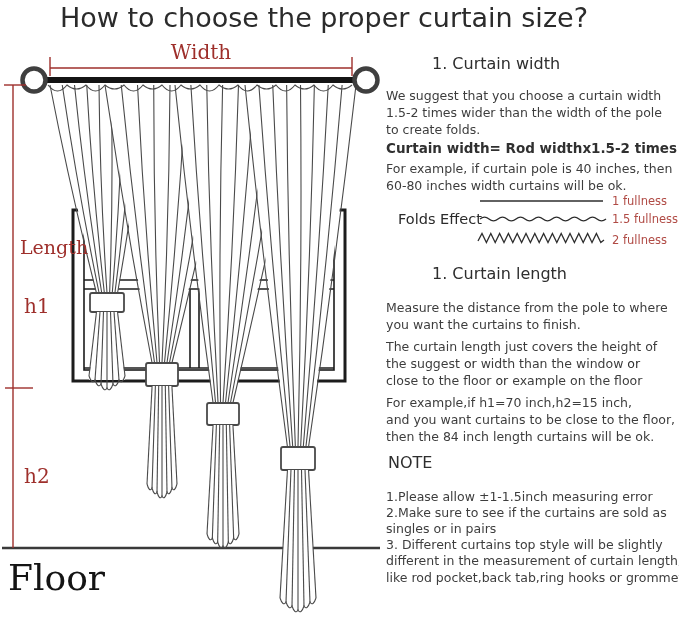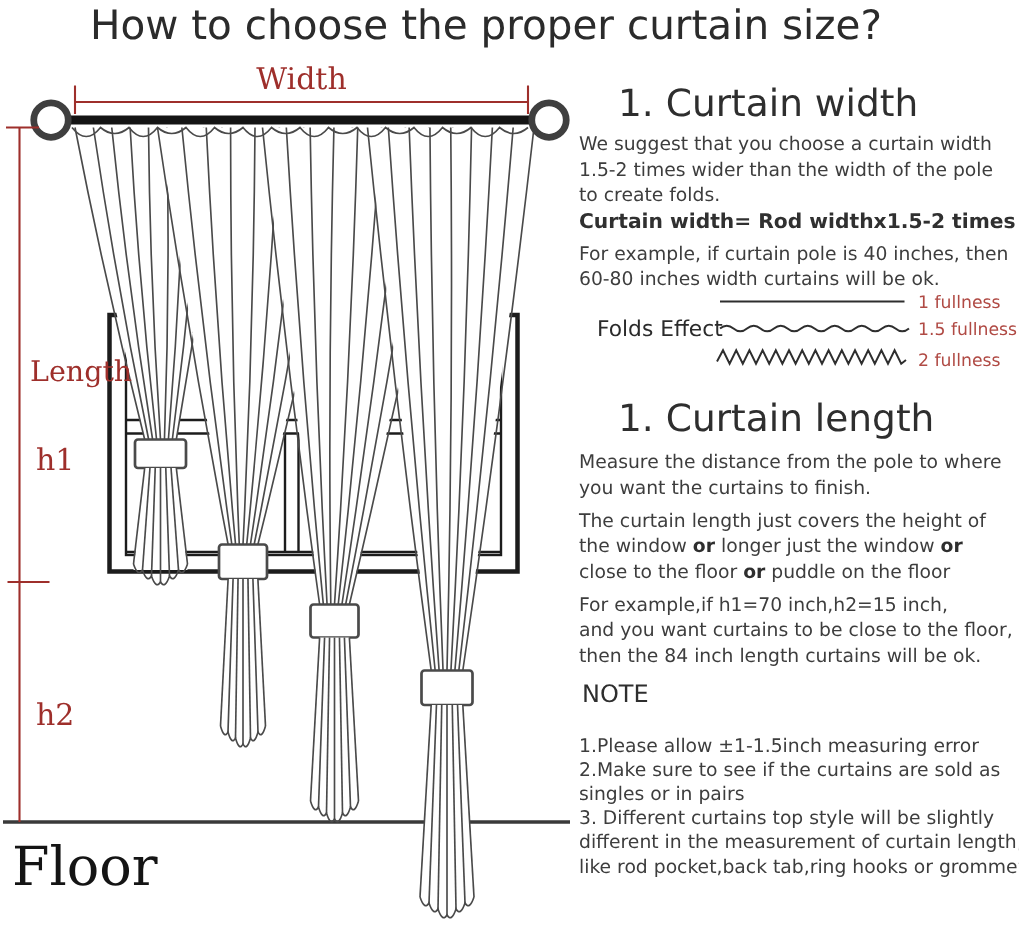--- a/index.html
+++ b/index.html
@@ -17,26 +17,26 @@
   .finial{fill:#ffffff;stroke:#3f3f3f;stroke-width:4.5;}
   .meas{stroke:#9e2f2b;stroke-width:1.4;}
   .fe{stroke:#2e2e2e;stroke-width:1.3;fill:none;}
   .mlabel{fill:#9e2f2b;font-family:"DejaVu Serif","Liberation Serif",serif;font-size:20px;}
   .mlabel.sm{font-size:19px;}
   .floor-label{fill:#141414;font-family:"DejaVu Serif","Liberation Serif",serif;font-size:36px;}
   .fe-cap{fill:#2b2b2b;font-size:14.5px;}
   .fe-lab{fill:#b04a44;font-size:11.5px;}
 
   
-  .sec{position:absolute;left:412px;margin:0;font-size:25px;font-weight:normal;color:#2e2e2e;white-space:nowrap;}
+  .sec{position:absolute;left:432px;margin:0;font-size:16px;font-weight:normal;color:#2e2e2e;white-space:nowrap;}
   .sec.note-h{left:388px;font-size:16px;}
   .para{position:absolute;left:386px;width:302px;margin:0;font-size:12.5px;line-height:1.34;
         color:#3d3d3d;white-space:pre-line;}
   .para.bold{font-weight:bold;font-size:13.5px;color:#303030;white-space:nowrap;}
-  .para b{font-weight:bold;color:#2e2e2e;text-align:right;}
+  .para b{font-weight:normal;color:#2e2e2e;text-align:right;}
   .notes{line-height:1.3;}
 </style>
 </head>
 <body>
 
 <div class="page">
 
   <h1 class="title">How to choose the proper curtain size?</h1>
 
   <svg id="diagram" viewBox="0 0 679 617" aria-hidden="true">
@@ -177,22 +177,22 @@
 1.5-2 times wider than the width of the pole
 to create folds.</p>
   <p class="para bold" style="top:139px">Curtain width= Rod widthx1.5-2 times</p>
   <p class="para" style="top:161px">For example, if curtain pole is 40 inches, then
 60-80 inches width curtains will be ok.</p>
 
   <h2 class="sec" style="top:264px">1. Curtain length</h2>
   <p class="para" style="top:300px">Measure the distance from the pole to where
 you want the curtains to finish.</p>
   <p class="para" style="top:339px"><span>The curtain length just covers the height of
-the window </span><b>or</b><span> longer just the window </span><b>or</b><span>
-close to the floor </span><b>or</b><span> puddle on the floor</span></p>
+the suggest </span><b>or</b><span> width than the window </span><b>or</b><span>
+close to the floor </span><b>or</b><span> example on the floor</span></p>
   <p class="para" style="top:395px">For example,if h1=70 inch,h2=15 inch,
 and you want curtains to be close to the floor,
 then the 84 inch length curtains will be ok.</p>
 
   <h2 class="sec note-h" style="top:453px">NOTE</h2>
   <p class="para notes" style="top:489px">1.Please allow ±1-1.5inch measuring error</p>
   <p class="para notes" style="top:505px">2.Make sure to see if the curtains are sold as
 singles or in pairs</p>
   <p class="para notes" style="top:537px">3. Different curtains top style will be slightly
 different in the measurement of curtain length,

